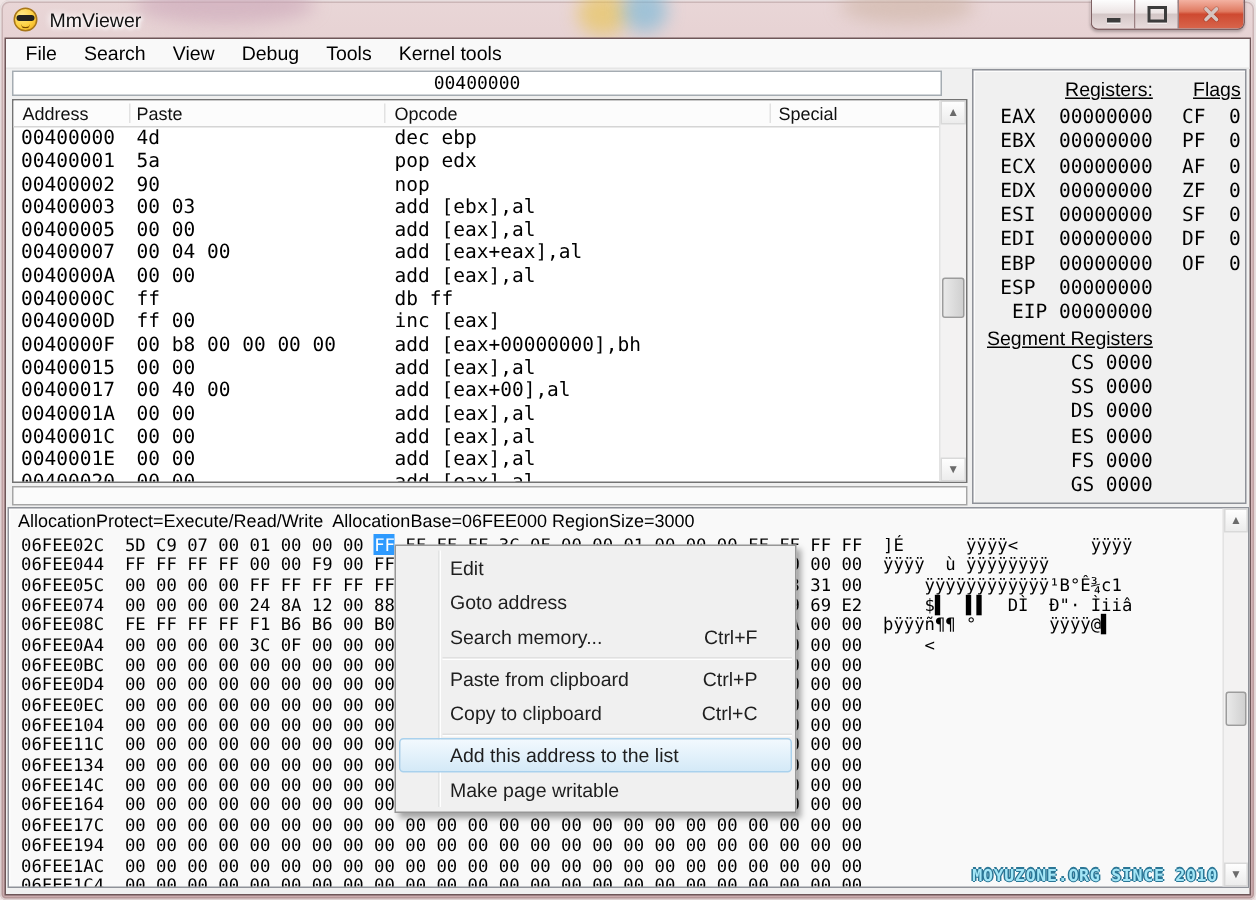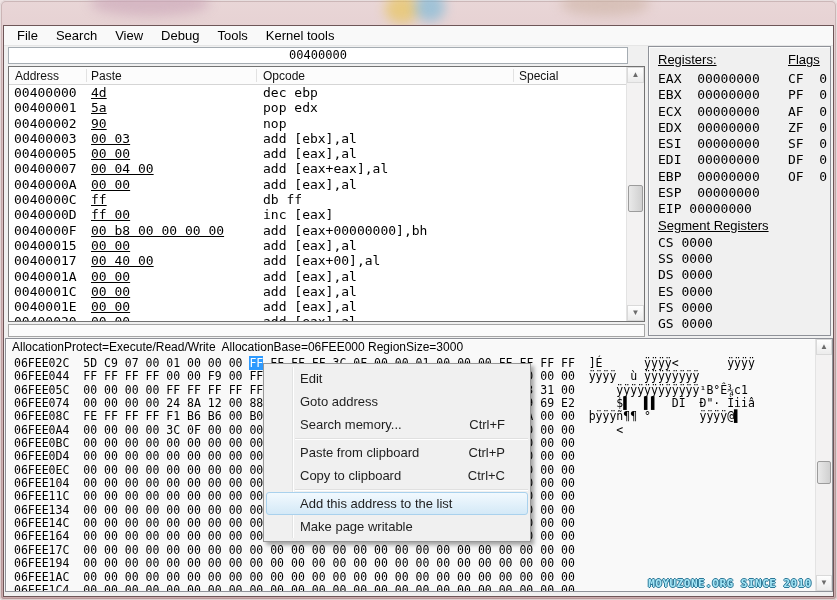--- a/index.html
+++ b/index.html
@@ -45,38 +45,38 @@
   .disasm{position:absolute;left:4px;top:40px;width:637px;height:256px;background:#fff;
           border:1px solid #737373;box-sizing:border-box;overflow:hidden;}
   .dheader{position:absolute;left:0;top:0;width:618px;height:17px;background:#fcfcfc;
            border-bottom:1px solid #d5d5d5;font-size:12px;color:#111;}
   .dheader span{position:absolute;top:2px;}
   .dheader .sep{position:absolute;top:2px;bottom:2px;width:1px;background:#e2e2e2;}
   .drows{position:absolute;left:0;top:18px;width:618px;font-family:"DejaVu Sans Mono","Liberation Mono",monospace;
          font-size:13px;color:#000;}
   .drow{position:relative;height:15.3px;white-space:pre;}
   .drow .c-addr{position:absolute;left:5px;}
-  .drow .c-bytes{position:absolute;left:82px;text-decoration:underline;}
+  .drow .c-bytes{position:absolute;left:82px;}
   .drow .c-op{position:absolute;left:254px;}
 
   
   .vscroll{position:absolute;background:#f3f2f2;border-left:1px solid #e3e3e3;}
   .sb-btn{position:absolute;left:0;width:100%;height:16px;background:linear-gradient(180deg,#fefefe,#ececec);
           border:1px solid #d9d9d9;box-sizing:border-box;color:#6b6b6b;font-size:8px;line-height:14px;text-align:center;}
   .sb-thumb{position:absolute;left:1px;right:1px;background:linear-gradient(90deg,#e9e9e9,#d0d0d0);
             border:1px solid #9c9c9c;border-radius:2px;box-sizing:border-box;}
   .dscroll{right:0;top:0;width:17px;height:254px;}
   .hscroll{right:0;top:0;width:16px;height:252px;}
 
   .addr-strip{position:absolute;left:4px;top:298px;width:637px;height:13px;background:#fbfbfb;
               border:1px solid #a5a5a5;box-sizing:border-box;}
 
   
   .regpanel{position:absolute;left:644px;top:20px;width:183px;height:290px;background:#f0f0f0;
-            border:1px solid #8f9299;box-shadow:inset 1px 1px 0 #fcfcfc;box-sizing:border-box;}
+            border:1px solid #8f9299;box-shadow:inset 1px 1px 0 #fcfcfc;box-sizing:border-box;text-align:right;}
   .reg-head{font-size:13px;color:#000;text-decoration:underline;}
   .reg-col{position:absolute;left:9px;top:4px;font-family:"DejaVu Sans Mono","Liberation Mono",monospace;
            font-size:13px;line-height:16.3px;white-space:pre;}
   .reg-col .reg-head{display:block;height:20px;line-height:18px;font-family:"Liberation Sans",sans-serif;}
   .seg-head{display:block;height:17px;line-height:16px;font-family:"Liberation Sans",sans-serif;
             font-size:13px;text-decoration:underline;}
   .flags-col{position:absolute;left:139px;top:4px;font-family:"DejaVu Sans Mono","Liberation Mono",monospace;
              font-size:13px;line-height:16.3px;white-space:pre;}
   .flags-col .reg-head{display:block;height:20px;line-height:18px;font-family:"Liberation Sans",sans-serif;}
 
@@ -106,20 +106,41 @@
 </head>
 <body>
 
 <div id="window">
 
   <div class="glass-blob" style="left:385px;top:-6px;width:34px;height:30px;background:#e8c34a;"></div>
   <div class="glass-blob" style="left:415px;top:-8px;width:30px;height:30px;background:#6fb6d8;"></div>
   <div class="glass-blob" style="left:90px;top:-10px;width:120px;height:26px;background:#c9a3b6;"></div>
   <div class="glass-blob" style="left:560px;top:-8px;width:90px;height:24px;background:#cdb3a4;"></div>
 
+  <div class="titlebar">
+    <div class="app-icon">
+      <div class="shades"></div>
+      <div class="smile"></div>
+    </div>
+    <div class="title-text">MmViewer</div>
+    <div class="win-buttons">
+      <div class="win-btn">
+          <div class="glyph-min"></div>
+        </div>
+      <div class="win-btn">
+          <div class="glyph-max"></div>
+        </div>
+      <div class="win-btn close">
+        <svg width="11" height="11" viewBox="0 0 11 11">
+          <path d="M2 2 L9 9 M9 2 L2 9" stroke="#ffffff" stroke-width="2.4" stroke-linecap="round"></path>
+          <path d="M2 2 L9 9 M9 2 L2 9" stroke="#5a1408" stroke-width="3.4" stroke-linecap="round" opacity="0.25"></path>
+        </svg>
+      </div>
+    </div>
+  </div>
 
   <div class="client">
 
     <div class="menubar" id="menubar">
         <div class="mitem">File</div>
         <div class="mitem">Search</div>
         <div class="mitem">View</div>
         <div class="mitem">Debug</div>
         <div class="mitem">Tools</div>
         <div class="mitem">Kernel tools</div>

